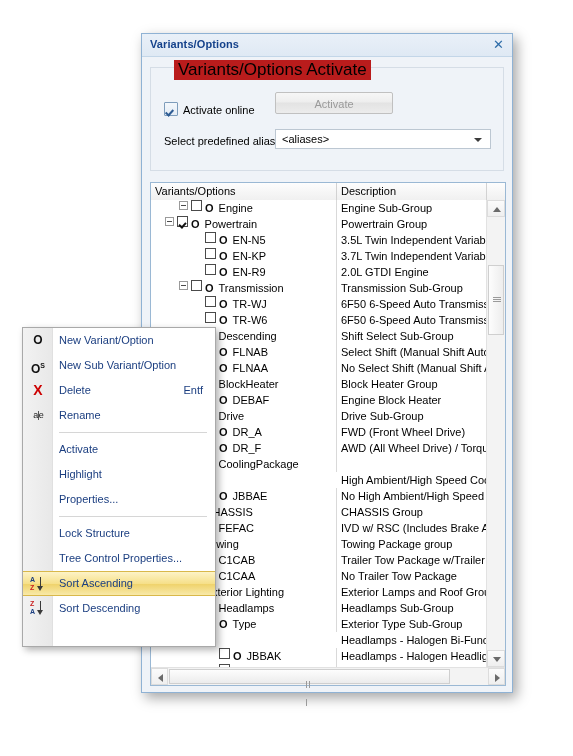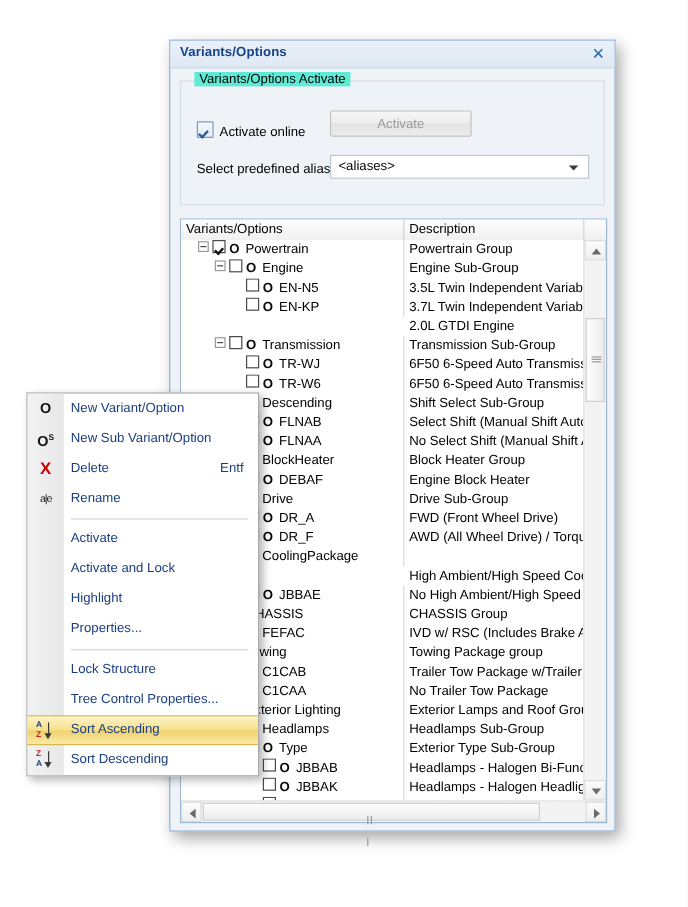--- a/index.html
+++ b/index.html
@@ -38,23 +38,23 @@
   }
 
   
   #groupwrap{position:absolute;left:8px;top:26px;width:356px;height:113px;}
   #groupbox{
     position:absolute;left:0;top:7px;width:354px;height:104px;
     border:1px solid #d5dde6;border-top:1px solid #d5dde6;
     box-sizing:border-box;background:transparent;
   }
   #grouplabel{
-    position:absolute;left:12px;top:0px;
-    background:#5eead4;padding:0 4px;
-    font-size:11px;color:#000;
+    position:absolute;left:24px;top:0px;
+    background:#b91c1c;padding:0 4px;
+    font-size:17px;color:#000;
   }
   #chkrow{position:absolute;left:14px;top:40px;}
   .wincheck{
     display:inline-block;width:12px;height:12px;vertical-align:-2px;
     background:linear-gradient(to bottom,#f3f7fb,#e4ecf5);
     border:1px solid #7d9cbb;border-radius:1px;position:relative;
   }
   .wincheck.on::after{
     content:"";position:absolute;left:2px;top:5px;width:3px;height:6px;
     border:solid #2f5c94;border-width:0 2px 2px 0;
@@ -268,36 +268,37 @@
   <div id="treepanel">
 
     <div id="headerrow">
       <div class="hcell" id="hcol1">Variants/Options</div>
       <div class="hcell" id="hcol2">Description</div>
       <div class="hcell" id="hcol3"></div>
     </div>
 
     <div id="treebody">
         <div class="row">
+          <div class="cellname"><span class="indent" style="width: 28px;"></span><span class="expander "></span><span class="tcheck "></span><span class="oglyph">O</span><span class="nodelabel">Engine</span></div>
+          <div class="celldesc">Engine Sub-Group</div>
+        </div>
+        <div class="row">
           <div class="cellname"><span class="indent" style="width: 14px;"></span><span class="expander "></span><span class="tcheck on"></span><span class="oglyph">O</span><span class="nodelabel">Powertrain</span></div>
           <div class="celldesc">Powertrain Group</div>
         </div>
         <div class="row">
-          <div class="cellname"><span class="indent" style="width: 28px;"></span><span class="expander "></span><span class="tcheck "></span><span class="oglyph">O</span><span class="nodelabel">Engine</span></div>
-          <div class="celldesc">Engine Sub-Group</div>
-        </div>
-        <div class="row">
           <div class="cellname"><span class="indent" style="width: 42px;"></span><span class="expander none"></span><span class="tcheck "></span><span class="oglyph">O</span><span class="nodelabel">EN-N5</span></div>
           <div class="celldesc">3.5L Twin Independent Variable Cam</div>
         </div>
         <div class="row">
           <div class="cellname"><span class="indent" style="width: 42px;"></span><span class="expander none"></span><span class="tcheck "></span><span class="oglyph">O</span><span class="nodelabel">EN-KP</span></div>
           <div class="celldesc">3.7L Twin Independent Variable Cam</div>
         </div>
         <div class="row">
+          <div class="cellname"><span class="indent" style="width: 42px;"></span><span class="expander none"></span><span class="tcheck "></span><span class="oglyph">O</span><span class="nodelabel">EN-R9</span></div>
           <div class="celldesc">2.0L GTDI Engine</div>
         </div>
         <div class="row">
           <div class="cellname"><span class="indent" style="width: 28px;"></span><span class="expander "></span><span class="tcheck "></span><span class="oglyph">O</span><span class="nodelabel">Transmission</span></div>
           <div class="celldesc">Transmission Sub-Group</div>
         </div>
         <div class="row">
           <div class="cellname"><span class="indent" style="width: 42px;"></span><span class="expander none"></span><span class="tcheck "></span><span class="oglyph">O</span><span class="nodelabel">TR-WJ</span></div>
           <div class="celldesc">6F50 6-Speed Auto Transmission (3.5</div>
         </div>
@@ -373,21 +374,20 @@
         </div>
         <div class="row">
           <div class="cellname"><span class="indent" style="width: 28px;"></span><span class="expander none"></span><span class="tcheck "></span><span class="oglyph">O</span><span class="nodelabel">Headlamps</span></div>
           <div class="celldesc">Headlamps Sub-Group</div>
         </div>
         <div class="row">
           <div class="cellname"><span class="indent" style="width: 42px;"></span><span class="expander "></span><span class="tcheck "></span><span class="oglyph">O</span><span class="nodelabel">Type</span></div>
           <div class="celldesc">Exterior Type Sub-Group</div>
         </div>
         <div class="row">
-          <div class="cellname"><span class="indent" style="width: 56px;"></span><span class="expander none"></span><span class="tcheck "></span><span class="oglyph">O</span><span class="nodelabel">JBBAB</span></div>
           <div class="celldesc">Headlamps - Halogen Bi-Functional P</div>
         </div>
         <div class="row">
           <div class="cellname"><span class="indent" style="width: 56px;"></span><span class="expander none"></span><span class="tcheck "></span><span class="oglyph">O</span><span class="nodelabel">JBBAK</span></div>
           <div class="celldesc">Headlamps - Halogen Headlights (For</div>
         </div>
         <div class="row">
           <div class="cellname"><span class="indent" style="width: 56px;"></span><span class="expander none"></span><span class="tcheck "></span><span class="oglyph">O</span><span class="nodelabel">JBBAE</span></div>
           <div class="celldesc">Headlamps - Halogen w/  Unique App</div>
         </div>
@@ -425,21 +425,20 @@
 
 <div id="ctxmenu">
   <div id="gutter"></div>
   <div id="menuitems">
       <div class="mi"><span class="ico icoO">O</span><span>New Variant/Option</span></div>
       <div class="mi"><span class="ico icoOS">O<sup>S</sup></span><span>New Sub Variant/Option</span></div>
       <div class="mi"><span class="ico icoX">X</span><span>Delete</span><span class="short">Entf</span></div>
       <div class="mi"><span class="ico icoRen">a|e</span><span>Rename</span></div>
       <div class="sep"></div>
       <div class="mi"><span>Activate</span></div>
-      <div class="mi"><span>Activate and Lock</span></div>
       <div class="mi"><span>Highlight</span></div>
       <div class="mi"><span>Properties...</span></div>
       <div class="sep"></div>
       <div class="mi"><span>Lock Structure</span></div>
       <div class="mi"><span>Tree Control Properties...</span></div>
       <div class="mi sel"><span class="sorticon">
           <span class="l1 blueL">A</span>
           <span class="l2 redL">Z</span>
           <span class="ar"></span>
           <span class="ah"></span>

